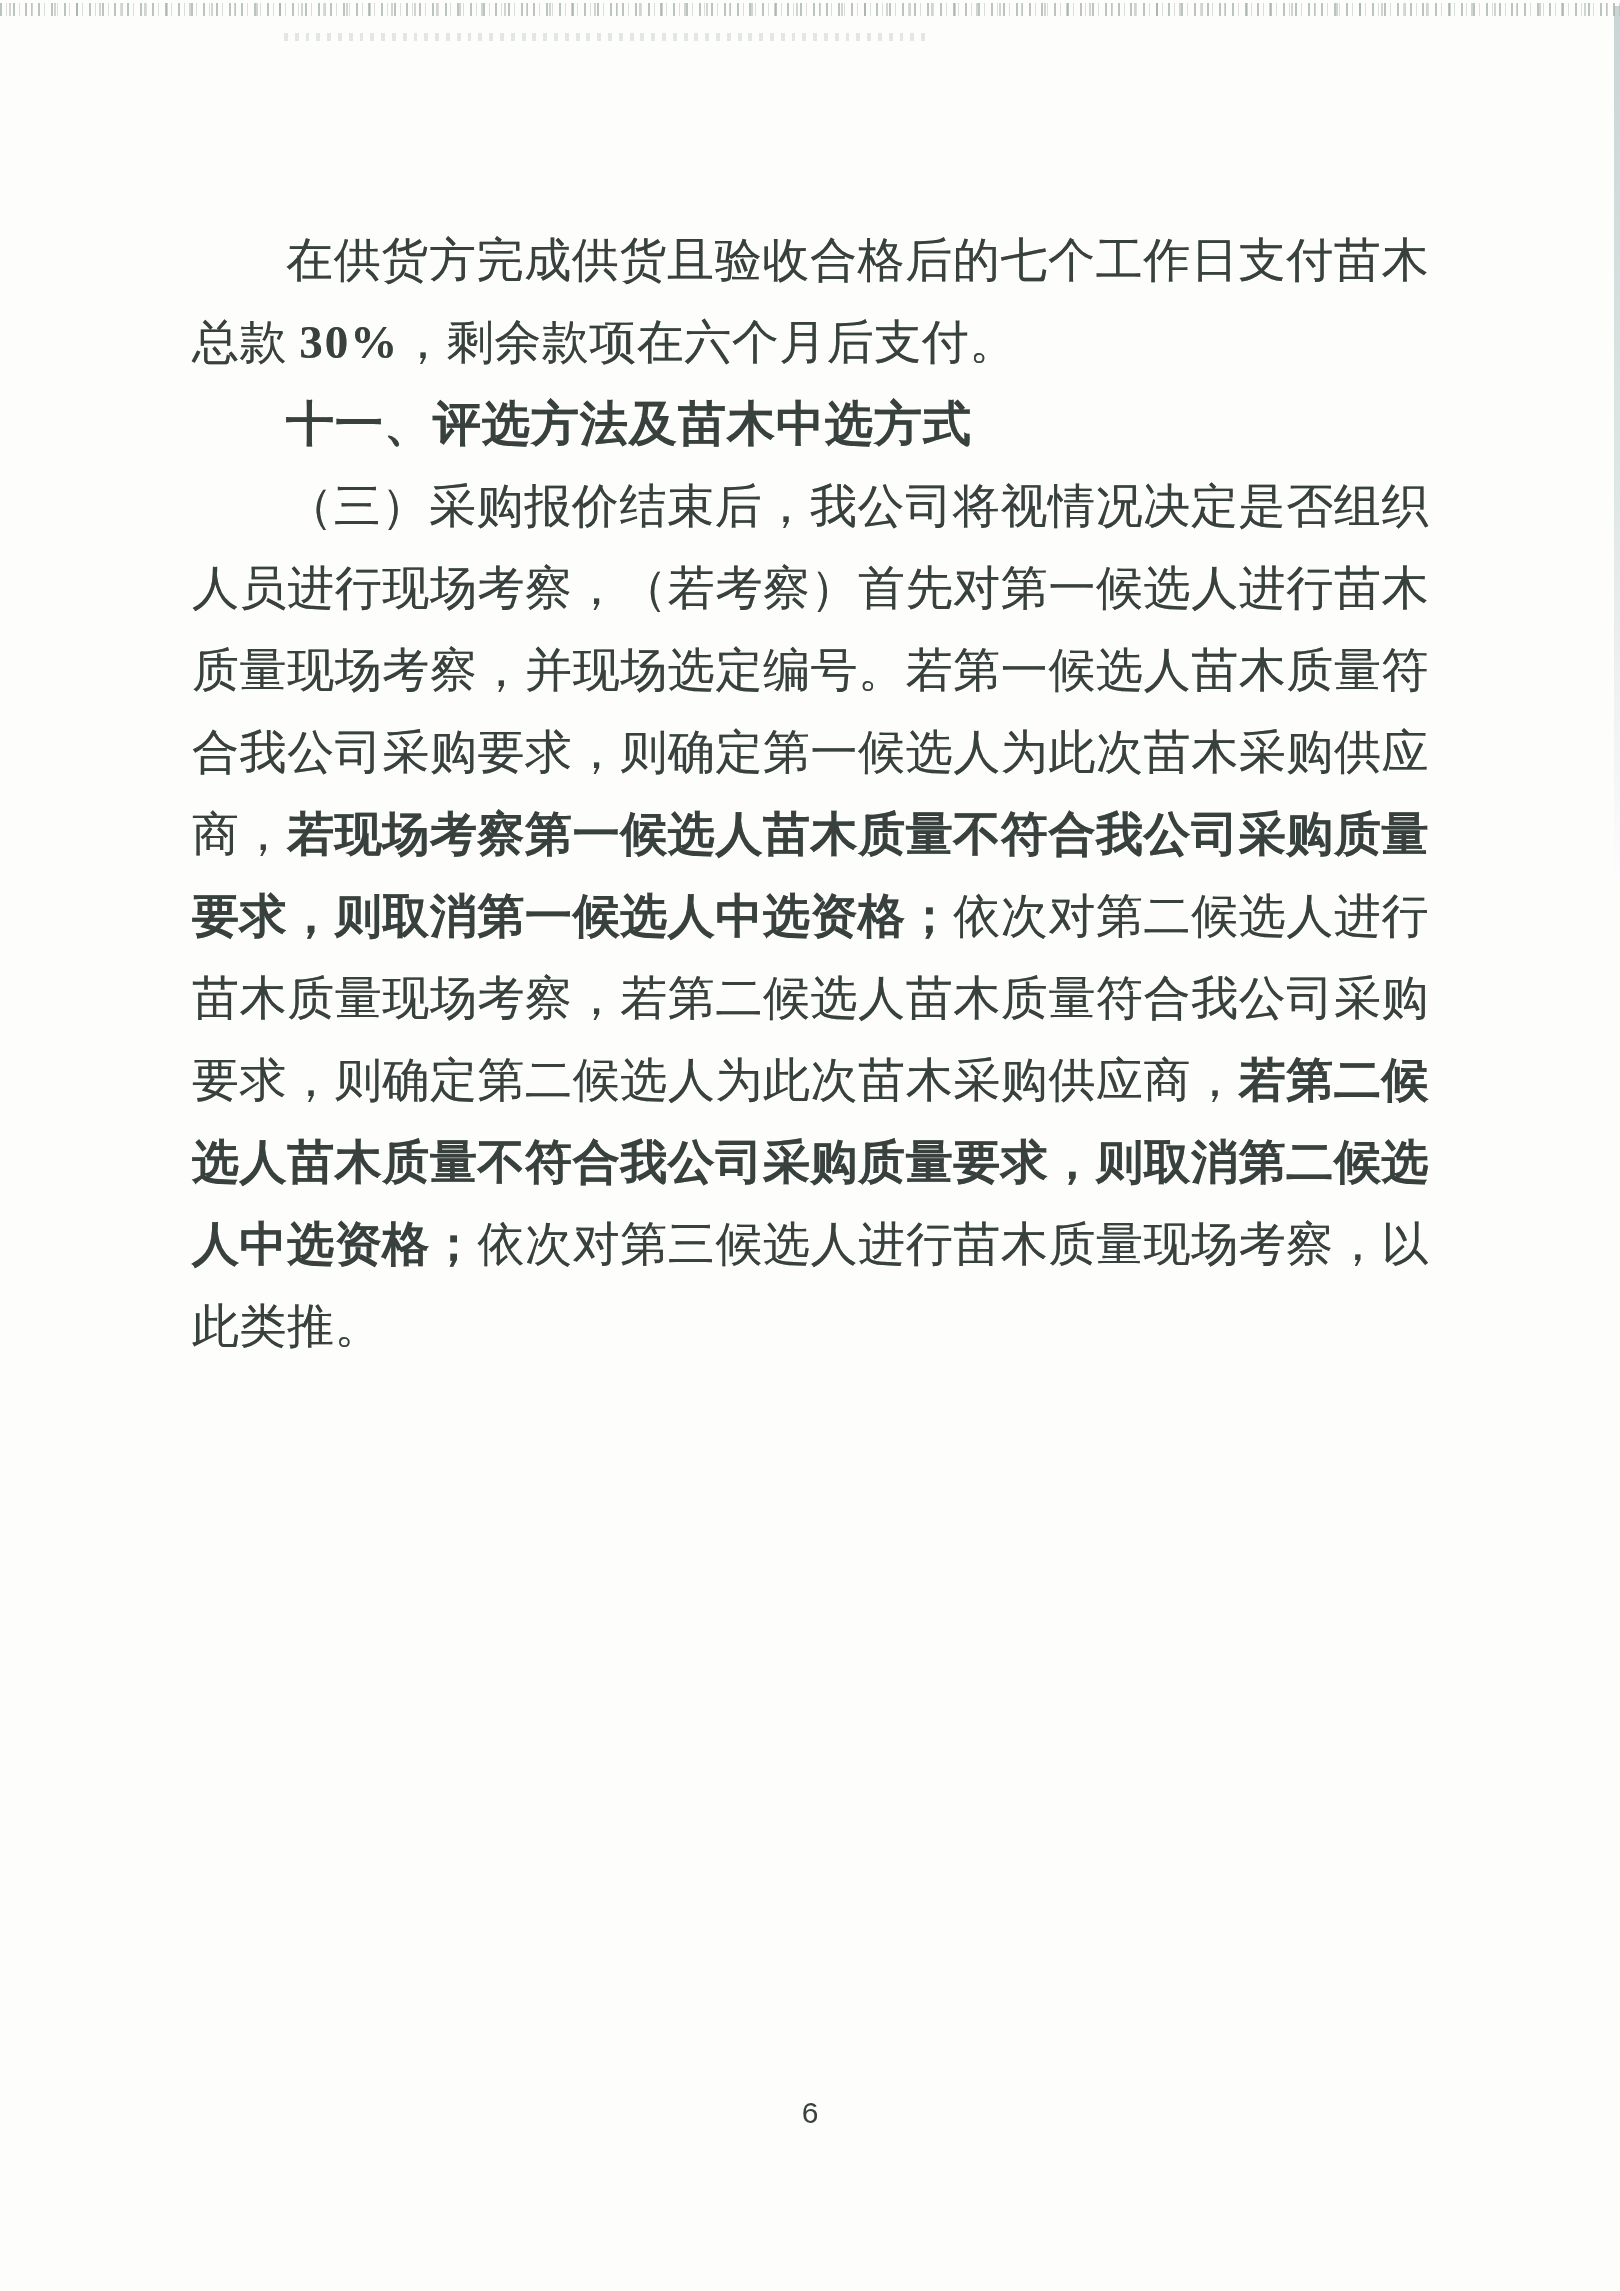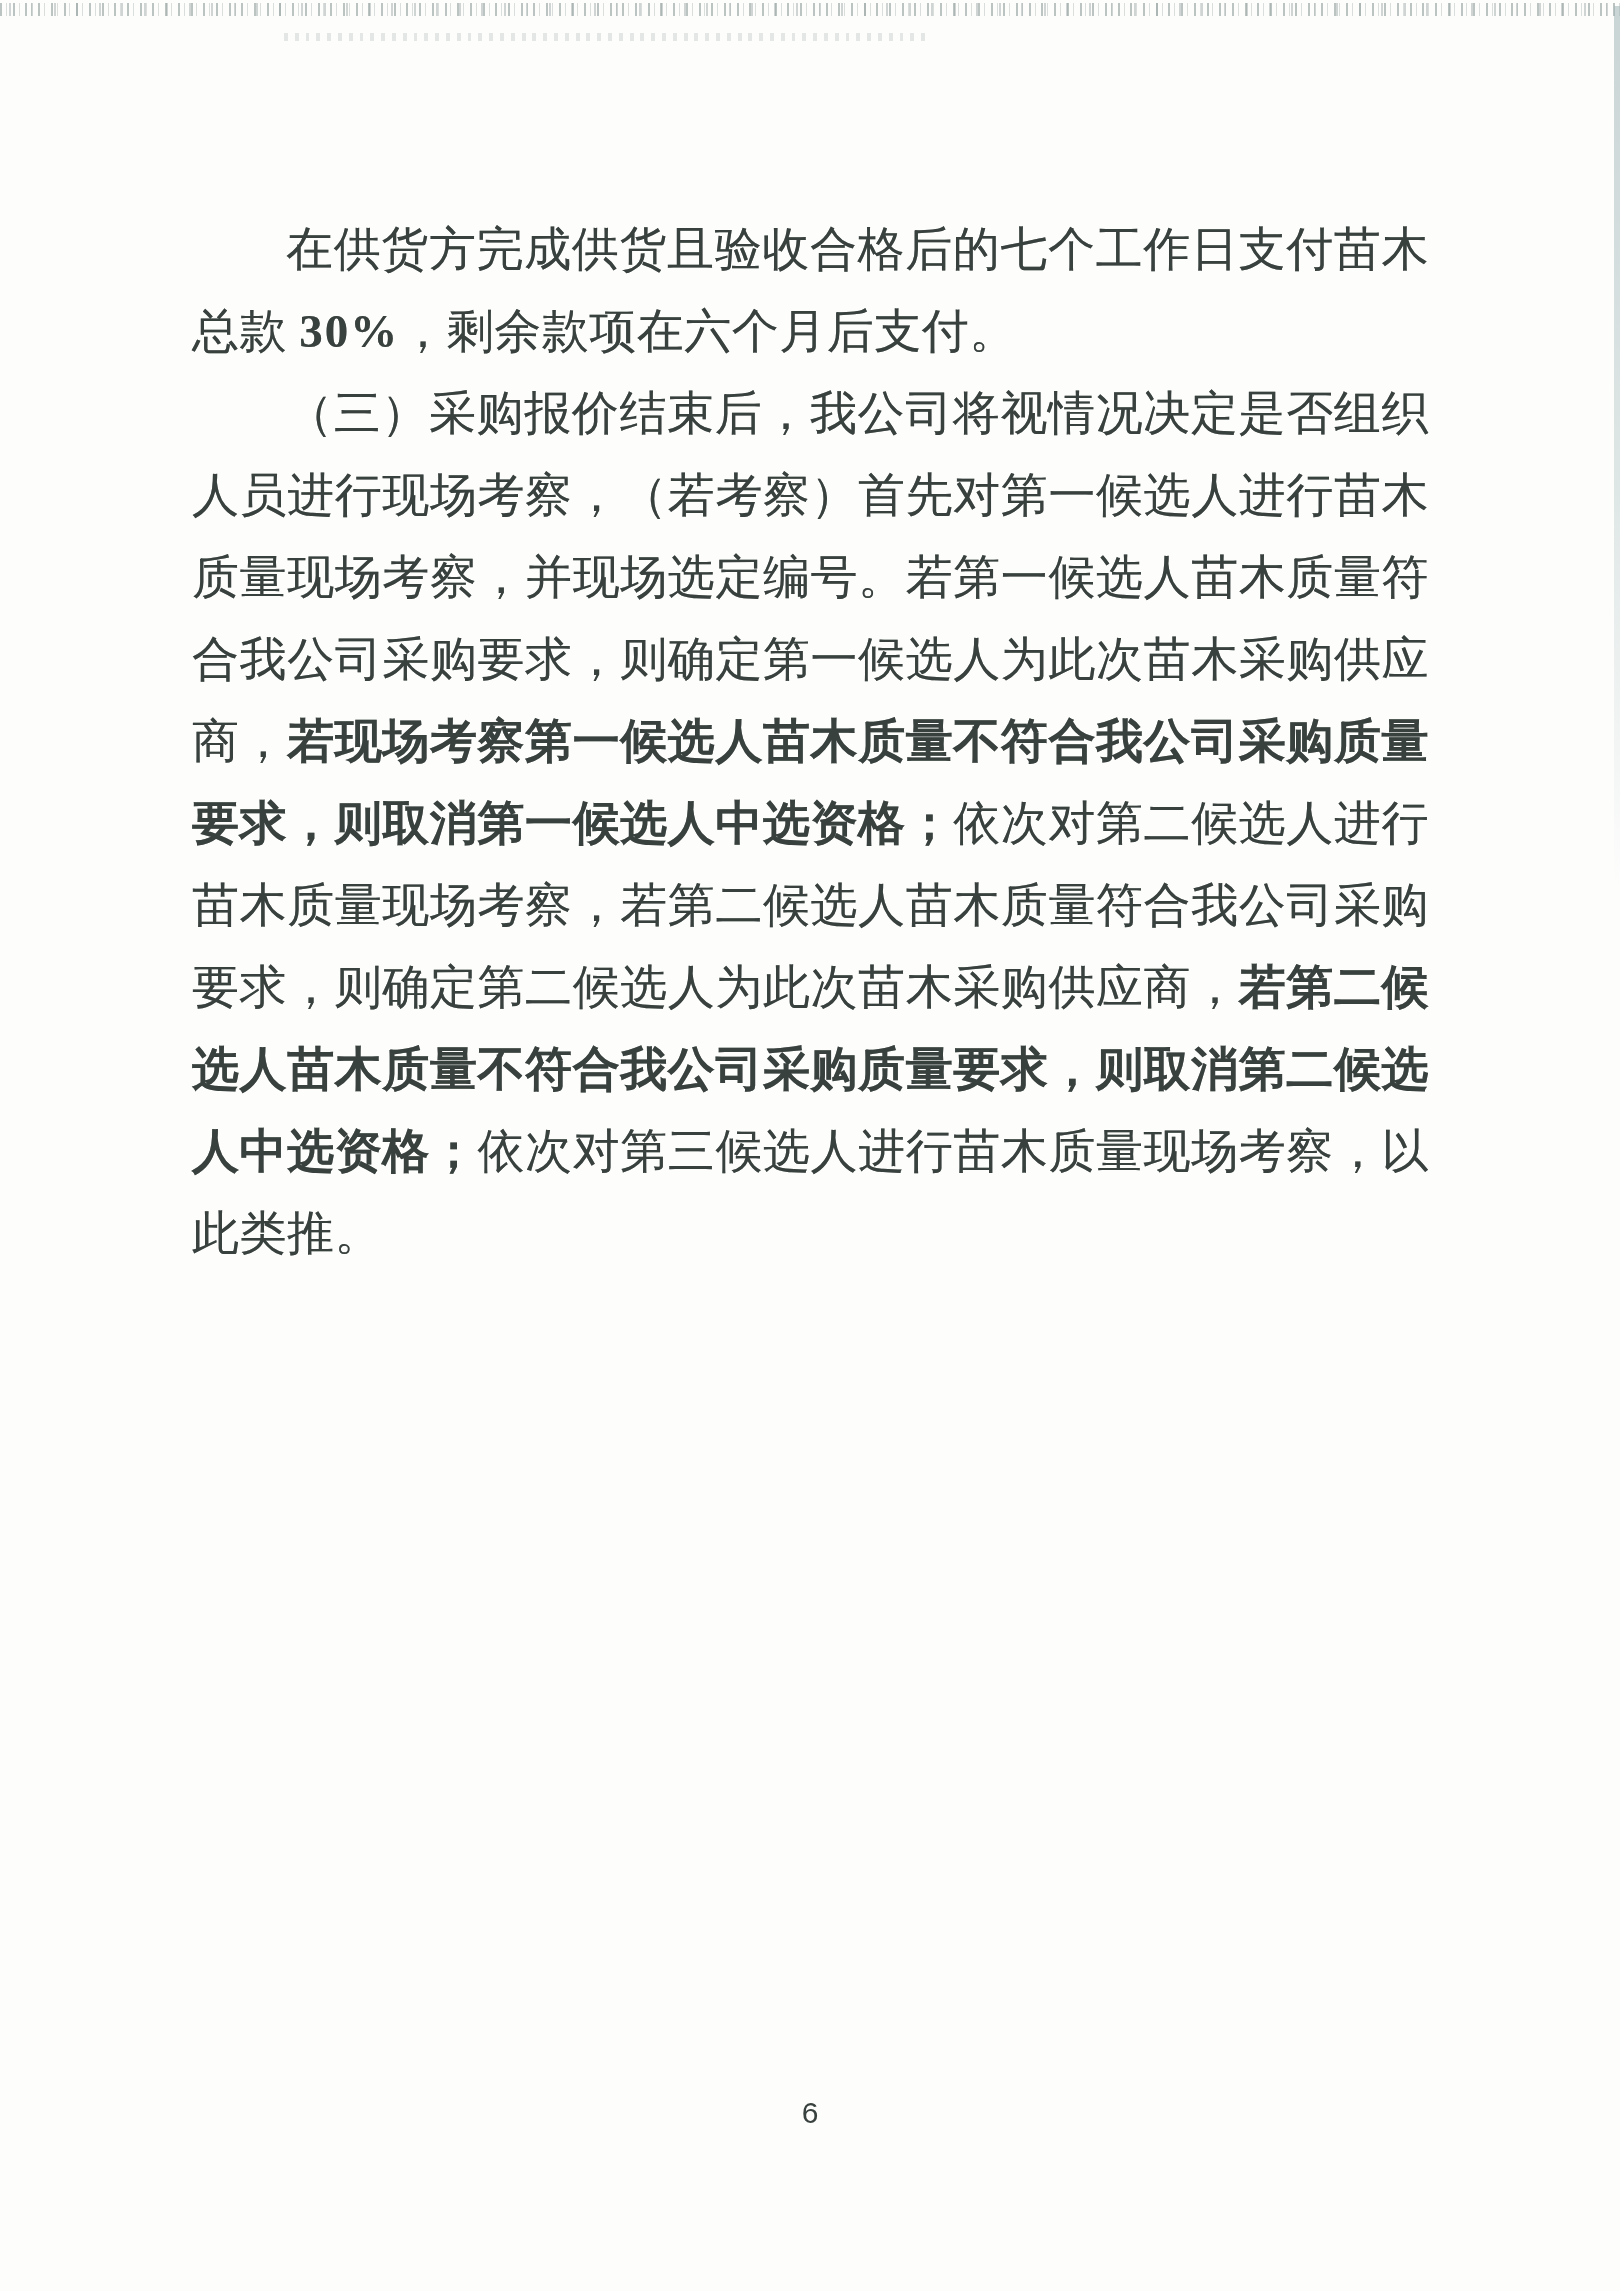--- a/index.html
+++ b/index.html
@@ -34,21 +34,21 @@
     opacity:.45;
     filter:blur(0.5px);
   }
   .scan-edge{
     position:absolute;top:5.9px;right:0;width:5.9px;height:882px;
     background:linear-gradient(180deg,#9fb3b4 0%,#c6d4d4 55%,rgba(214,224,224,0) 100%);
     opacity:.55;
   }
   .content{
     position:absolute;
-    left:192px;top:208px;width:1237px;
+    left:192px;top:219px;width:1237px;
     color:var(--ink,#38413e);
     font-size:47px;
     line-height:82px;
     text-align:justify;
     text-justify:inter-ideograph;
     letter-spacing:0.5px;
     text-shadow:0 0 0.6px rgba(56,65,62,.55);
   }
   .para{
     margin:0;
@@ -83,20 +83,21 @@
 <body style="--ink: #38413e; --paper: #fdfdfc;">
 
 <div class="page">
   <div class="scan-band"></div>
   <div class="scan-band-2"></div>
   <div class="scan-edge"></div>
 
   <main class="content">
     <p class="para"><span>在供货方完成供货且验收合格后的七个工作日支付苗木总款 </span><span class="num">30%</span><span>，剩余款项在六个月后支付。</span></p>
 
+    <h2 class="heading">十一、评选方法及苗木中选方式</h2>
 
 
 
     <p class="para"><span>（三）采购报价结束后，我公司将视情况决定是否组织人员进行现场考察，（若考察）首先对第一候选人进行苗木质量现场考察，并现场选定编号。若第一候选人苗木质量符合我公司采购要求，则确定第一候选人为此次苗木采购供应商，</span><span class="bold">若现场考察第一候选人苗木质量不符合我公司采购质量要求，则取消第一候选人中选资格；</span><span>依次对第二候选人进行苗木质量现场考察，若第二候选人苗木质量符合我公司采购要求，则确定第二候选人为此次苗木采购供应商，</span><span class="bold">若第二候选人苗木质量不符合我公司采购质量要求，则取消第二候选人中选资格；</span><span>依次对第三候选人进行苗木质量现场考察，以此类推。</span></p>
 
   </main>
 
   <footer class="page-footer">
     <span class="page-number">6</span>
   </footer>

